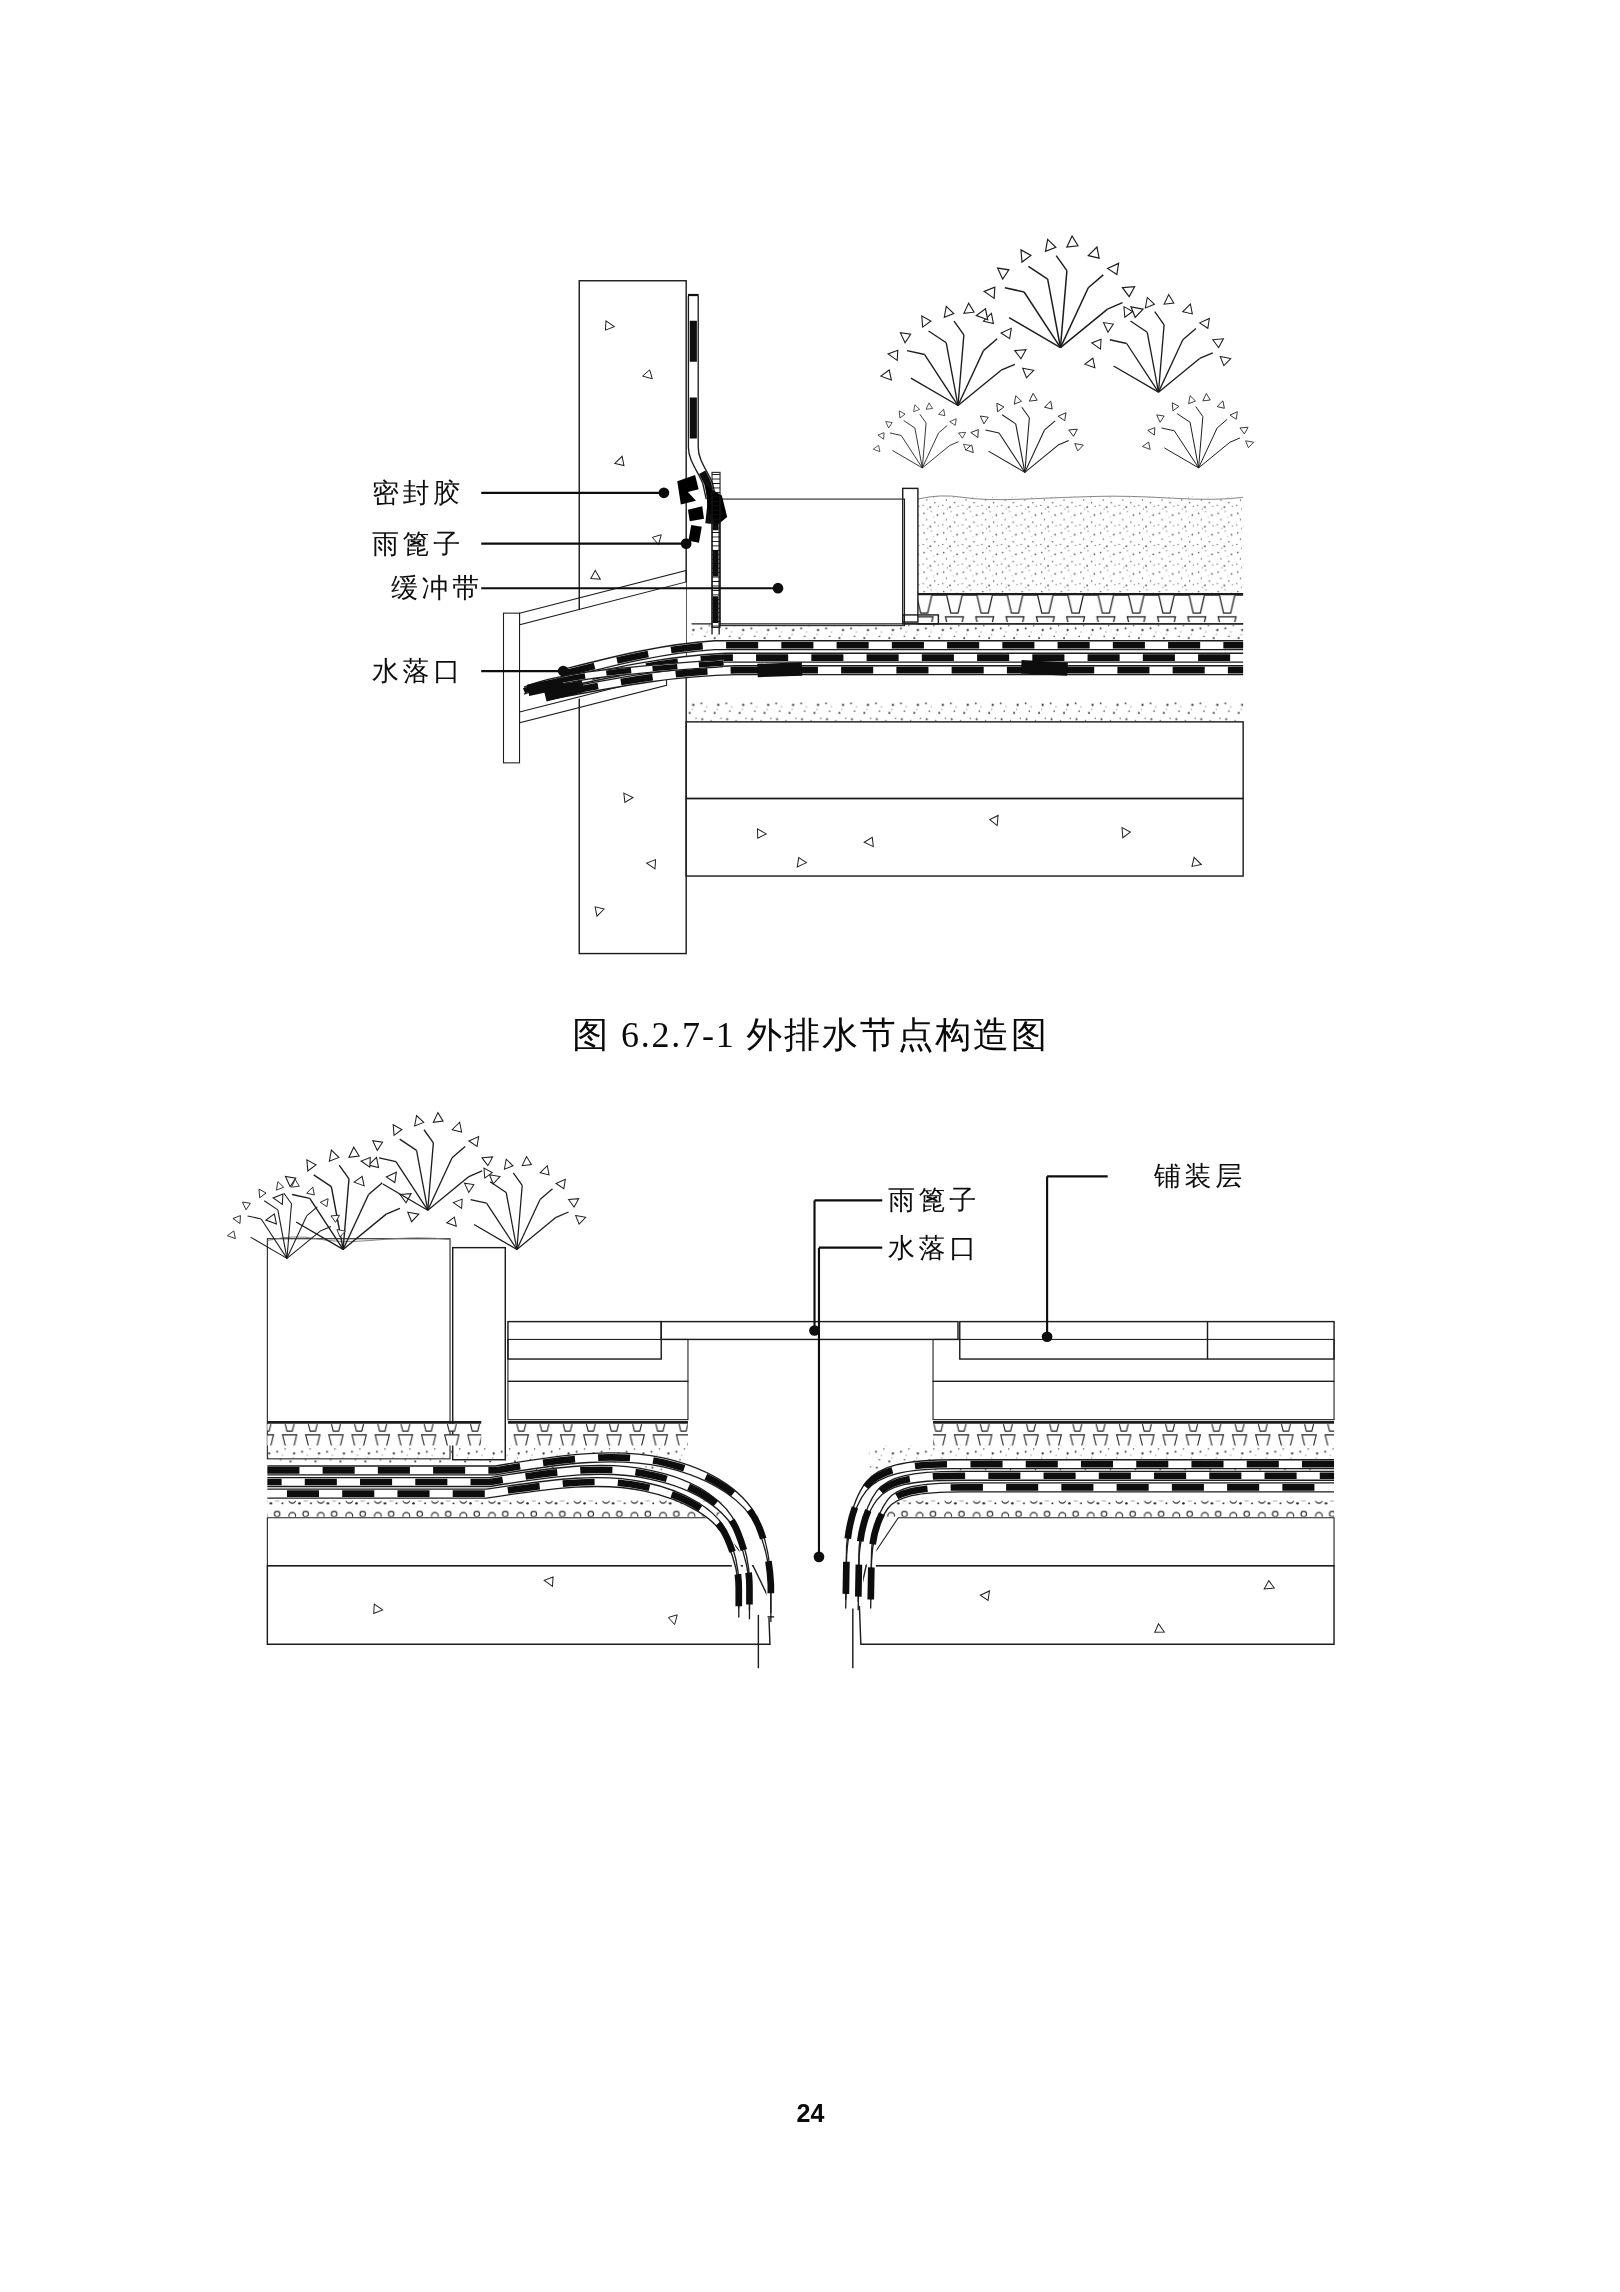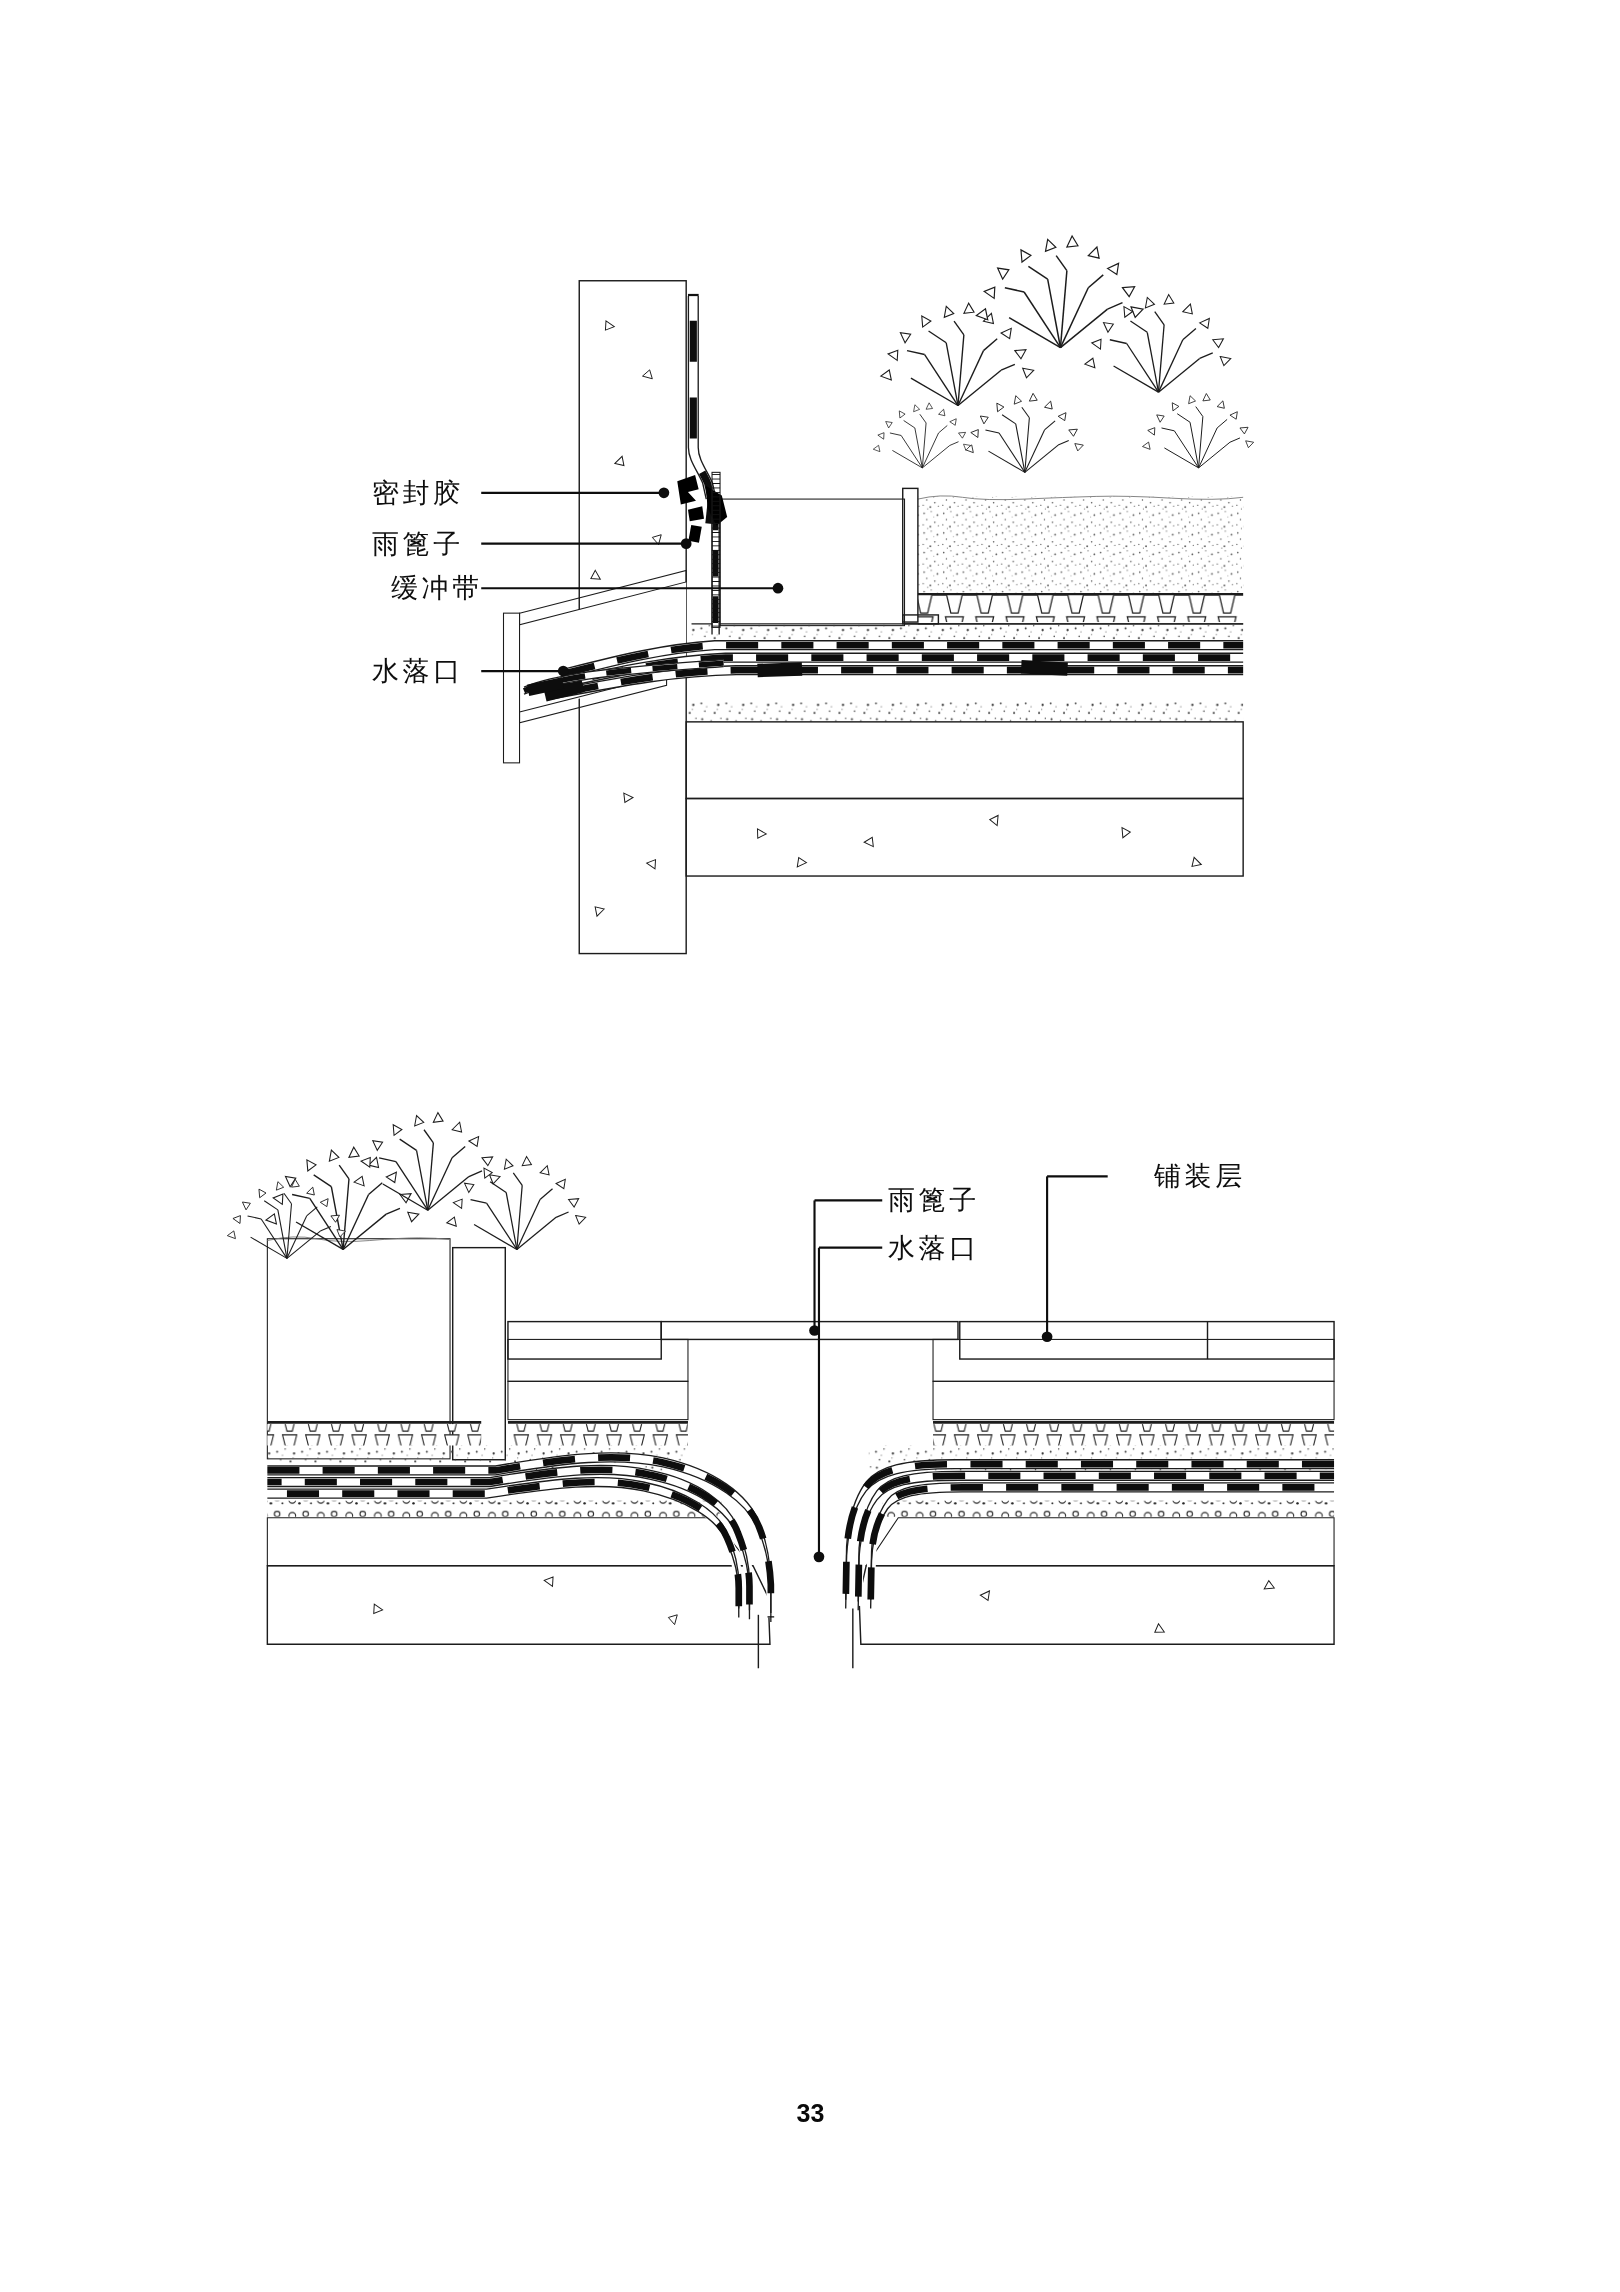--- a/index.html
+++ b/index.html
@@ -394,22 +394,23 @@
       <circle class="dot" cx="1175" cy="1500" r="6"></circle>
     </g>
   </g>
 </svg>
 
 <div class="cn-label" style="left:372px;top:476px">密封胶</div>
 <div class="cn-label" style="left:372px;top:527px">雨篦子</div>
 <div class="cn-label" style="left:391px;top:571px">缓冲带</div>
 <div class="cn-label" style="left:372px;top:654px">水落口</div>
 
+<div class="fig-caption" style="top:1012px">图 6.2.7-1 外排水节点构造图</div>
 
 <div class="cn-label" style="left:888px;top:1183px">雨篦子</div>
 <div class="cn-label" style="left:888px;top:1231px">水落口</div>
 <div class="cn-label" style="left:1154px;top:1159px">铺装层</div>
 
 
-<div class="page-number" style="top:2099px">33</div>
+<div class="page-number" style="top:2099px">24</div>
 
 </div>
 
 
 </body></html>

